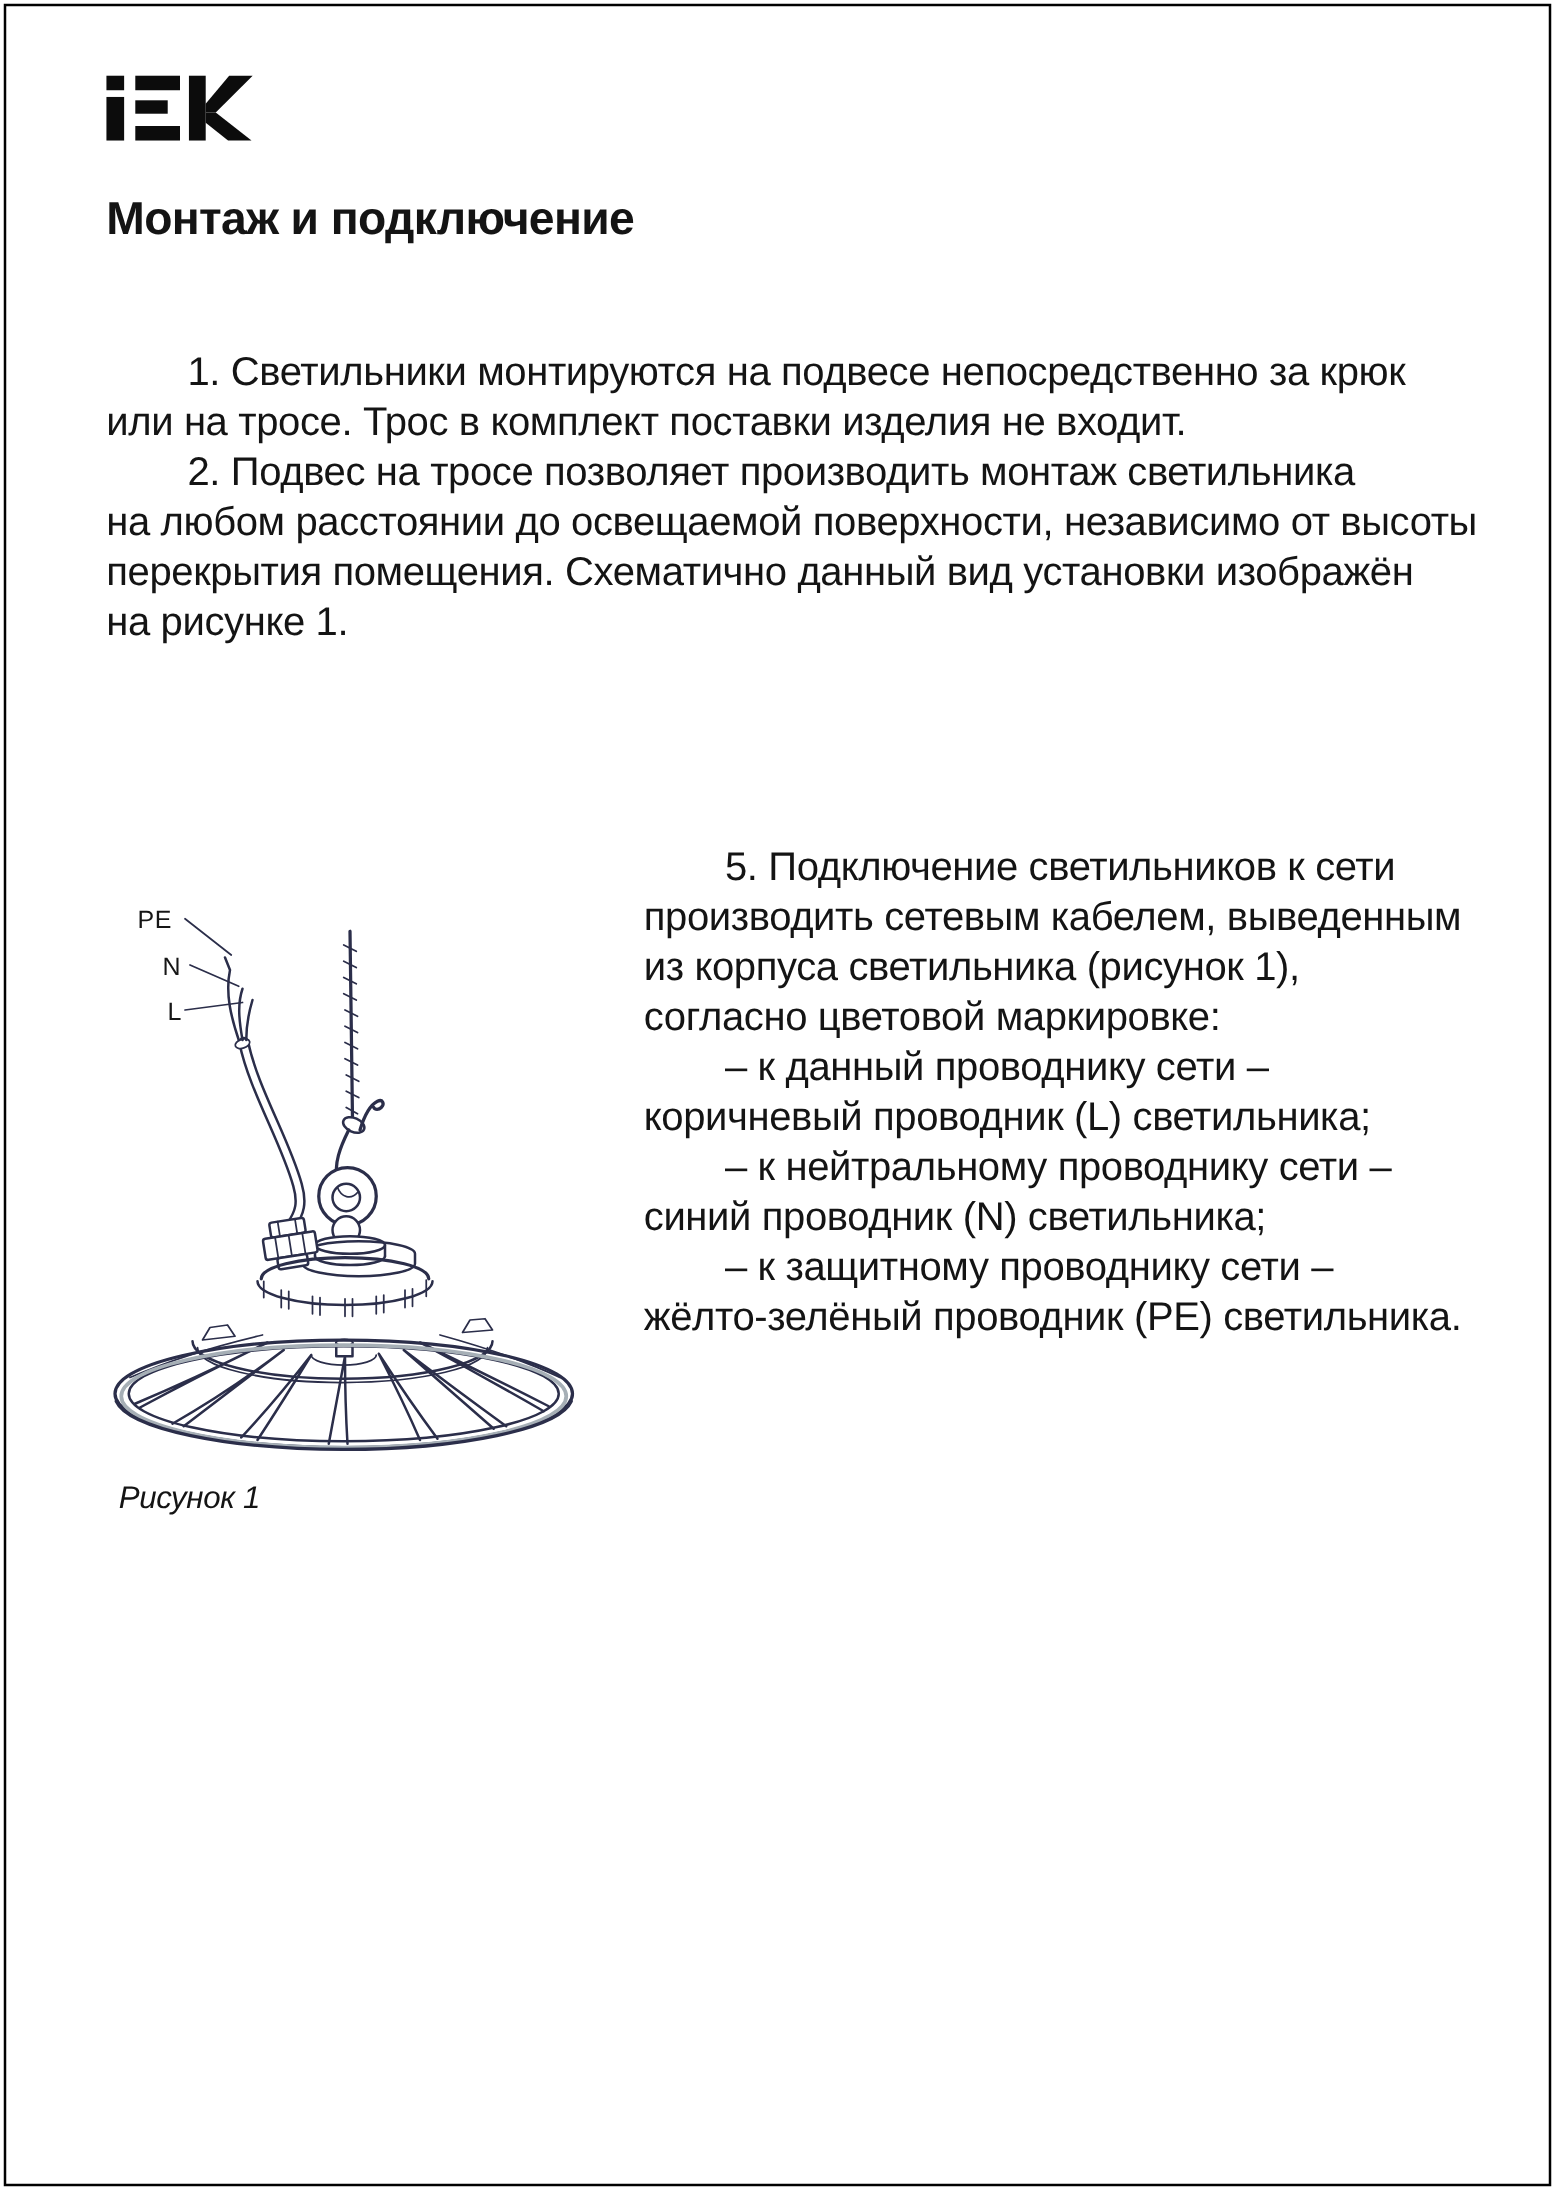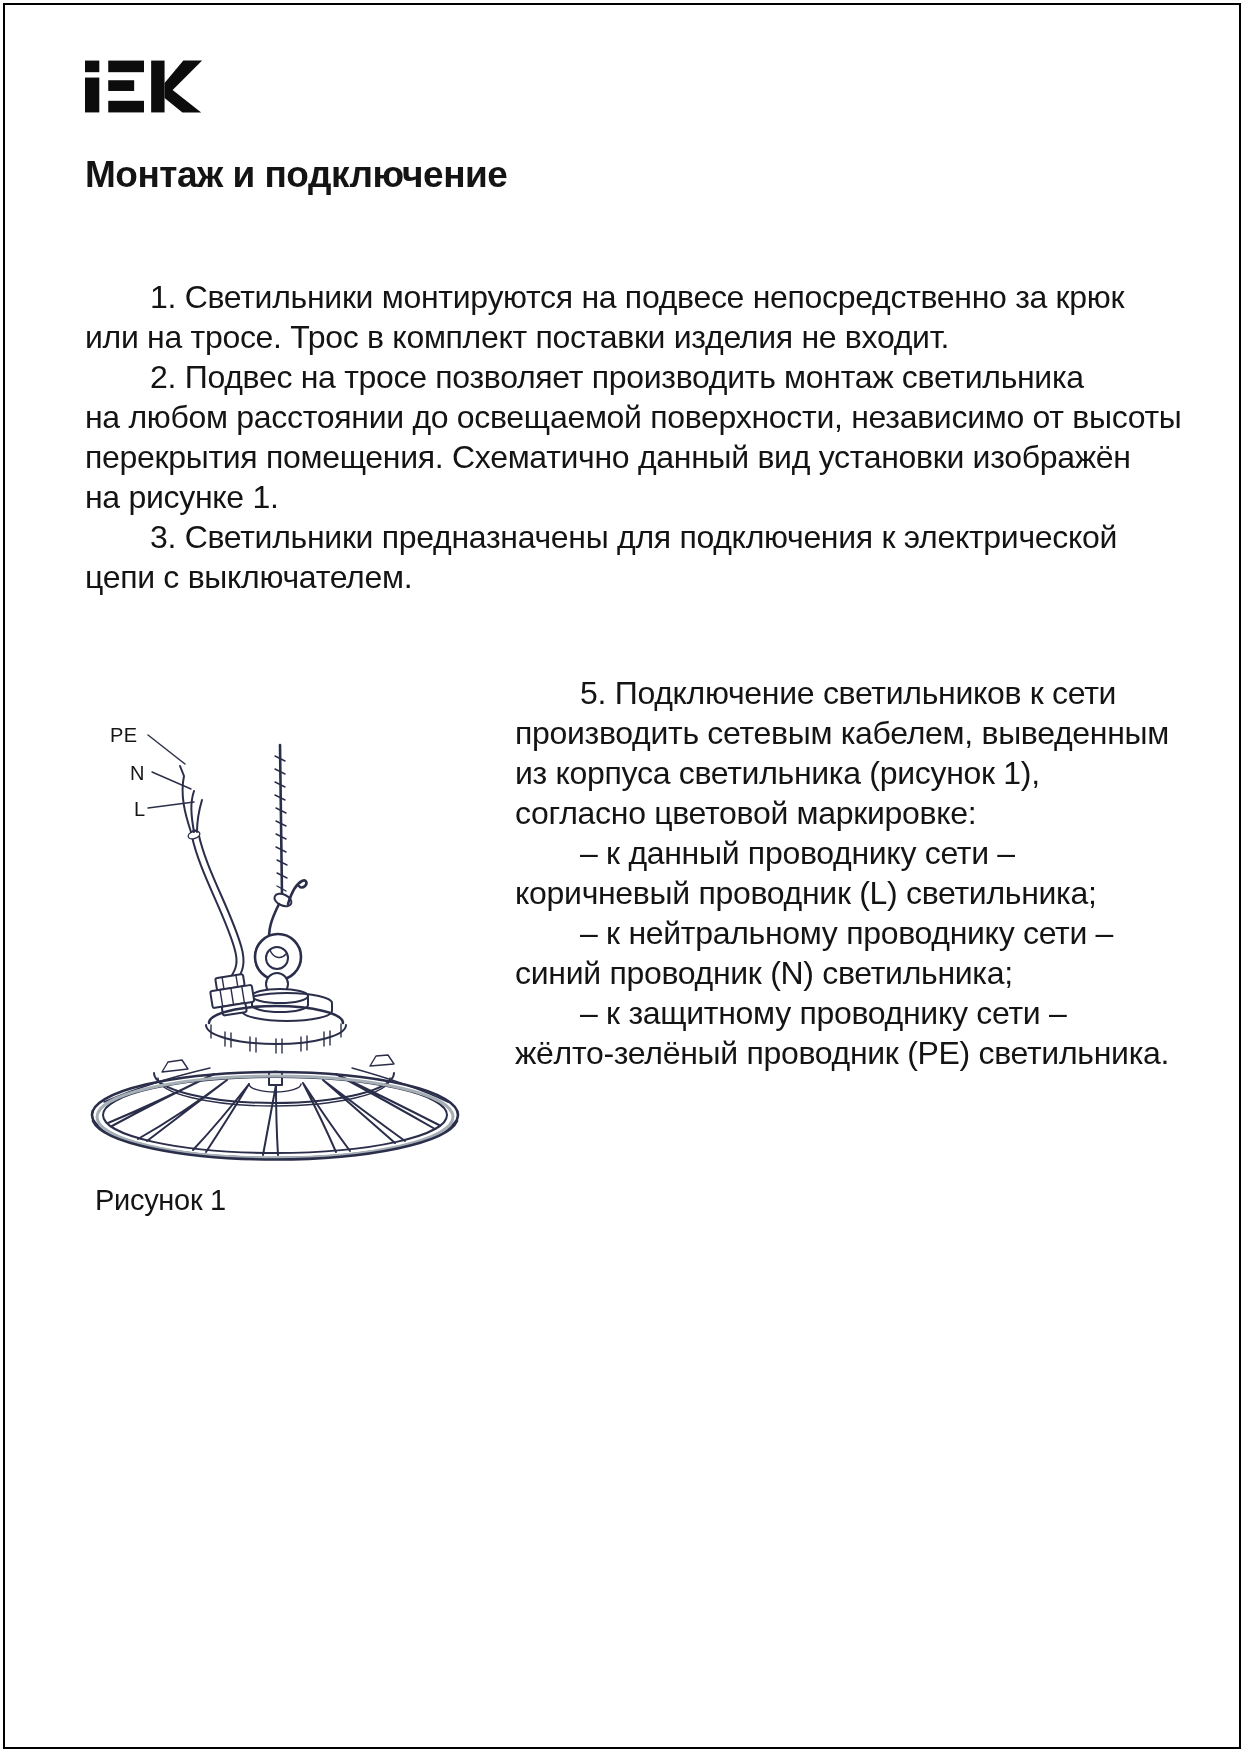--- a/index.html
+++ b/index.html
@@ -20,21 +20,21 @@
   .col-right{position:absolute;left:515px;top:673px;width:690px;}
   p.para{margin:0;text-indent:65px;}
   .pre{white-space:pre;}
   .fig{position:absolute;left:70px;top:700px;width:400px;height:470px;}
   .fig .ln{fill:none;stroke:#2b2e4a;stroke-width:2;stroke-linecap:round;stroke-linejoin:round;}
   .fig .thick{stroke-width:2.6;}
   .fig .thin{stroke-width:1.4;}
   .fig .wfill{fill:#ffffff;}
   .fig .gray{stroke:#a6afb6;stroke-width:3;}
   .fig .lbl{fill:#161616;font-size:20px;letter-spacing:0.5px;}
-  .caption{position:absolute;left:95px;top:1184px;font-size:29px;letter-spacing:-0.3px;}
+  .caption{position:absolute;left:95px;top:1184px;font-size:25px;letter-spacing:-0.3px;font-style:italic;}
 </style>
 </head>
 <body>
 
 <div class="frame"></div>
 
 <svg class="logo" viewBox="0 0 132 58" role="img" aria-label="IEK">
   <rect x="0" y="0" width="16" height="13"></rect>
   <rect x="0" y="19" width="16" height="39"></rect>
   <rect x="26" y="0" width="40" height="13"></rect>
@@ -47,22 +47,20 @@
 
 <div class="heading">Монтаж и подключение</div>
 
 <div class="bodytext block-main">
   <p class="para"><span class="pre">1. Светильники монтируются на подвесе непосредственно за крюк
 или на тросе. Трос в комплект поставки изделия не входит.</span></p>
   <p class="para"><span class="pre">2. Подвес на тросе позволяет производить монтаж светильника
 на любом расстоянии до освещаемой поверхности, независимо от высоты
 перекрытия помещения. Схематично данный вид установки изображён
 на рисунке 1.</span></p>
-  <p class="para"><span class="pre">3. Светильники предназначены для подключения к электрической
-цепи с выключателем.</span></p>
 </div>
 
 <div class="bodytext col-right">
   <p class="para"><span class="pre">5. Подключение светильников к сети
 производить сетевым кабелем, выведенным
 из корпуса светильника (рисунок 1),
 согласно цветовой маркировке:</span></p>
   <p class="para"><span class="pre">– к данный проводнику сети –
 коричневый проводник (L) светильника;</span></p>
   <p class="para"><span class="pre">– к нейтральному проводнику сети –

